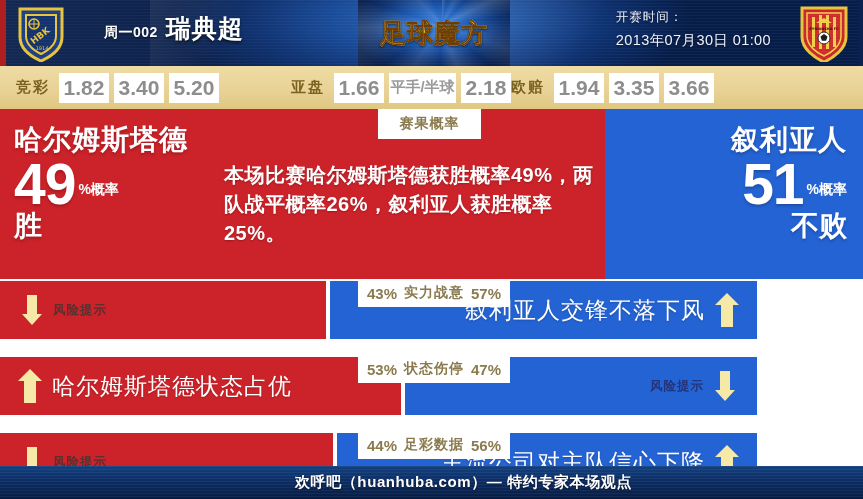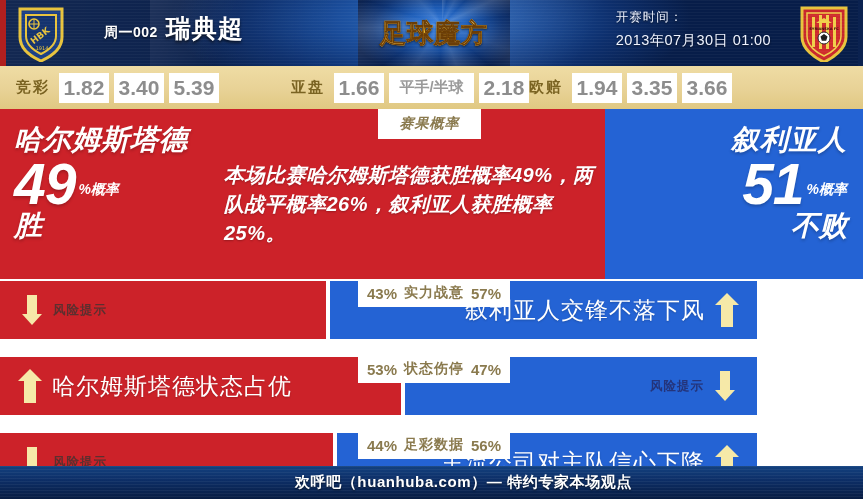--- a/index.html
+++ b/index.html
@@ -60,27 +60,27 @@
 
   
   .odds{position:absolute;left:0;top:66px;width:863px;height:43px;
      background:linear-gradient(180deg,#efdca4 0%,#e8d296 55%,#e0c882 100%);
      display:flex;align-items:center;}
   .odds-grp{display:flex;align-items:center;gap:5px;}
   .odds-lab{font-size:15px;font-weight:bold;color:#7a6322;letter-spacing:2px;margin-right:4px;}
   .odds-cell{background:#ffffff;color:#8d8d8d;font-weight:bold;font-size:21px;
      width:50px;height:30px;display:flex;align-items:center;justify-content:center;
      font-family:"Liberation Sans",sans-serif;}
-  .odds-cell.wide{width:85px;font-size:15px;color:#9a9a9a;text-align:center;}
+  .odds-cell.wide{width:67px;font-size:15px;color:#9a9a9a;text-align:center;}
   .g1{margin-left:16px;}
   .g2{margin-left:72px;}
   .g3{}
 
   
-  .prob{position:absolute;left:0;top:109px;width:863px;height:170px;font-style:italic;}
+  .prob{position:absolute;left:0;top:109px;width:863px;height:170px;}
   .prob-red{position:absolute;left:0;top:0;width:605px;height:170px;background:#cc2229;}
   .prob-blue{position:absolute;left:605px;top:0;width:258px;height:170px;background:#2463d4;}
 
   .tab{position:absolute;left:378px;top:0;width:103px;height:30px;background:#ffffff;
      display:flex;align-items:center;justify-content:center;}
   .tab span{font-size:14px;font-weight:bold;color:#8a7a4e;letter-spacing:1px;}
 
   .side{position:absolute;color:#fff;}
   .side .team{font-size:28px;font-weight:bold;letter-spacing:1px;line-height:1;
      text-shadow:0 2px 3px rgba(0,0,0,.22);}
@@ -203,21 +203,21 @@
     <div class="hdr-sheen"></div>
     <div class="hdr-edge-l"></div>
     <div class="hdr-edge-r"></div>
   </div>
 
   <div class="odds">
     <div class="odds-grp g1">
       <span class="odds-lab">竞彩</span>
       <span class="odds-cell">1.82</span>
       <span class="odds-cell">3.40</span>
-      <span class="odds-cell">5.39</span>
+      <span class="odds-cell">5.20</span>
     </div>
     <div class="odds-grp g2">
       <span class="odds-lab">亚盘</span>
       <span class="odds-cell">1.66</span>
       <span class="odds-cell wide">平手/半球</span>
       <span class="odds-cell">2.18</span>
     </div>
     <div class="odds-grp g3">
       <span class="odds-lab">欧赔</span>
       <span class="odds-cell">1.94</span>

